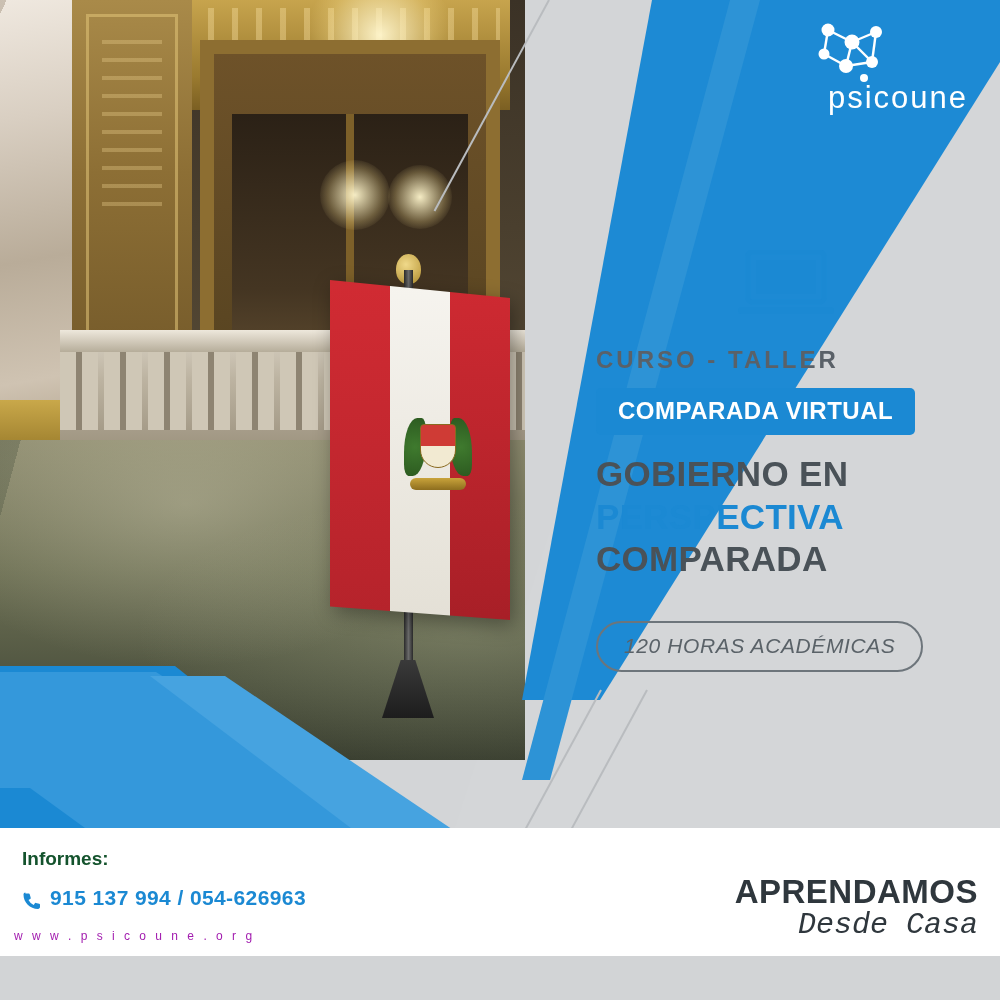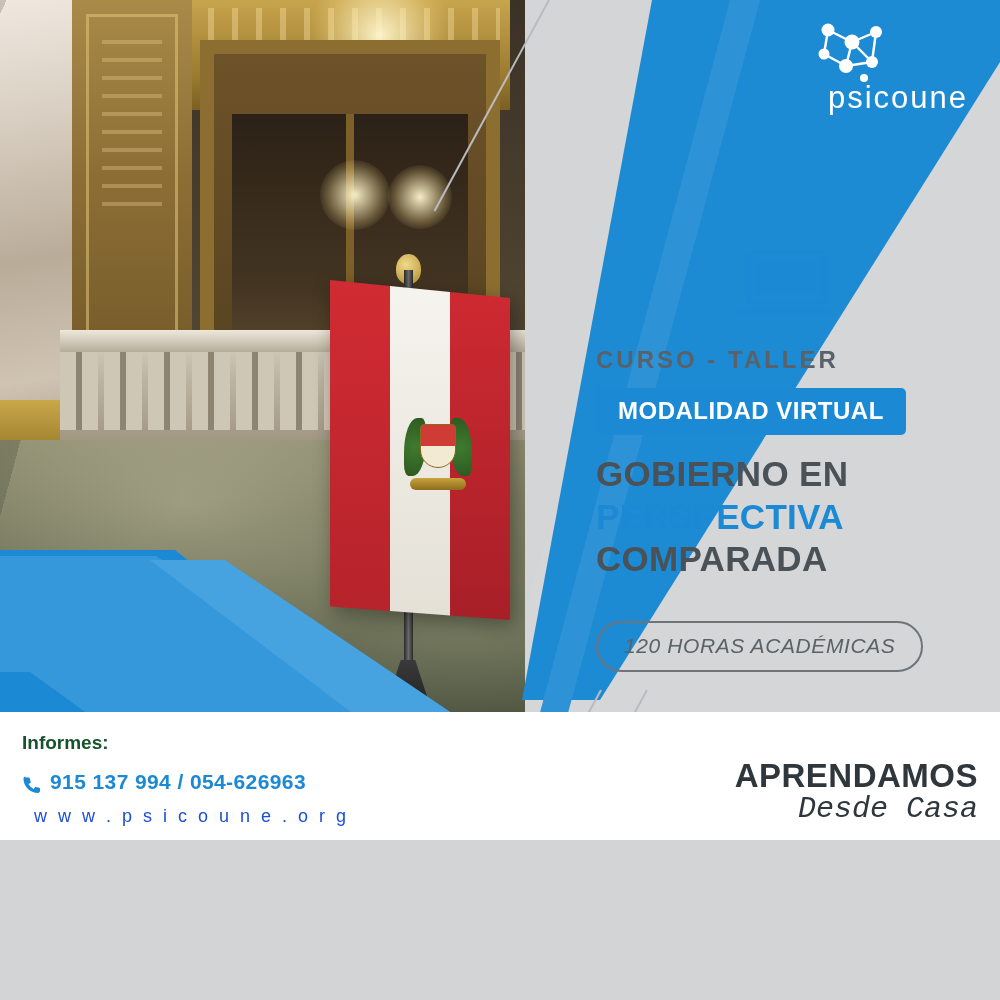--- a/index.html
+++ b/index.html
@@ -8,21 +8,21 @@
     font-family: "Liberation Sans", sans-serif;
     background: #d2d4d6;
     overflow: hidden;
     position: relative;
   }
 
   .poster {
     position: absolute;
     inset: 0;
     width: 1000px;
-    height: 840px;
+    height: 956px;
     overflow: hidden;
     background: #d3d5d7;
   }
 
   
   .photo {
     position: absolute;
     left: 0; top: 0;
     width: 620px; height: 760px;
     overflow: hidden;
@@ -269,22 +269,22 @@
     position:absolute; left:22px; bottom:86px;
     color:#14532d; font-size:19px; font-weight:700;
   }
   .phone-row {
     position:absolute; left:22px; bottom:46px;
     display:flex; align-items:flex-end; gap:9px;
   }
   .phone-icon { width:19px; height:19px; display:block; }
   .phone-text { color:#1b89d3; font-size:21px; font-weight:700; letter-spacing:.4px; }
   .website {
-    position:absolute; left:34px; bottom:13px;
-    color:#1d4ed8; font-size:18px; letter-spacing:3px;
+    position:absolute; left:14px; bottom:13px;
+    color:#a21caf; font-size:12px; letter-spacing:3px;
   }
   .slogan {
     position:absolute; right:22px; bottom:16px; text-align:right;
   }
   .slogan-1 {
     color:#2f373d; font-size:33px; font-weight:800; letter-spacing:.5px; line-height:1;
   }
   .slogan-2 {
     color:#2f373d; font-size:30px; font-style:italic; line-height:1; margin-top:2px;
     font-family:Liberation Mono, monospace;
@@ -378,21 +378,21 @@
     <span class="laptop-icon">
       <svg viewBox="0 0 96 70" width="96" height="70" aria-hidden="true">
         <rect x="10" y="2" width="76" height="50" rx="4" fill="none" stroke="#1b89d3" stroke-width="5"></rect>
         <rect x="18" y="10" width="60" height="34" fill="#1b89d3"></rect>
         <rect x="0" y="57" width="96" height="7" rx="3.5" fill="#1b89d3"></rect>
       </svg>
     </span>
 
     <div class="kicker">CURSO - TALLER</div>
 
-    <div class="badge">MODALIDAD VIRTUAL</div>
+    <div class="badge">COMPARADA VIRTUAL</div>
 
     <div class="title">
       <span>GOBIERNO EN</span>
       <span class="hl">PERSPECTIVA</span>
       <span>COMPARADA</span>
     </div>
 
     <div class="hours">120 HORAS ACADÉMICAS</div>
   </div>
 

